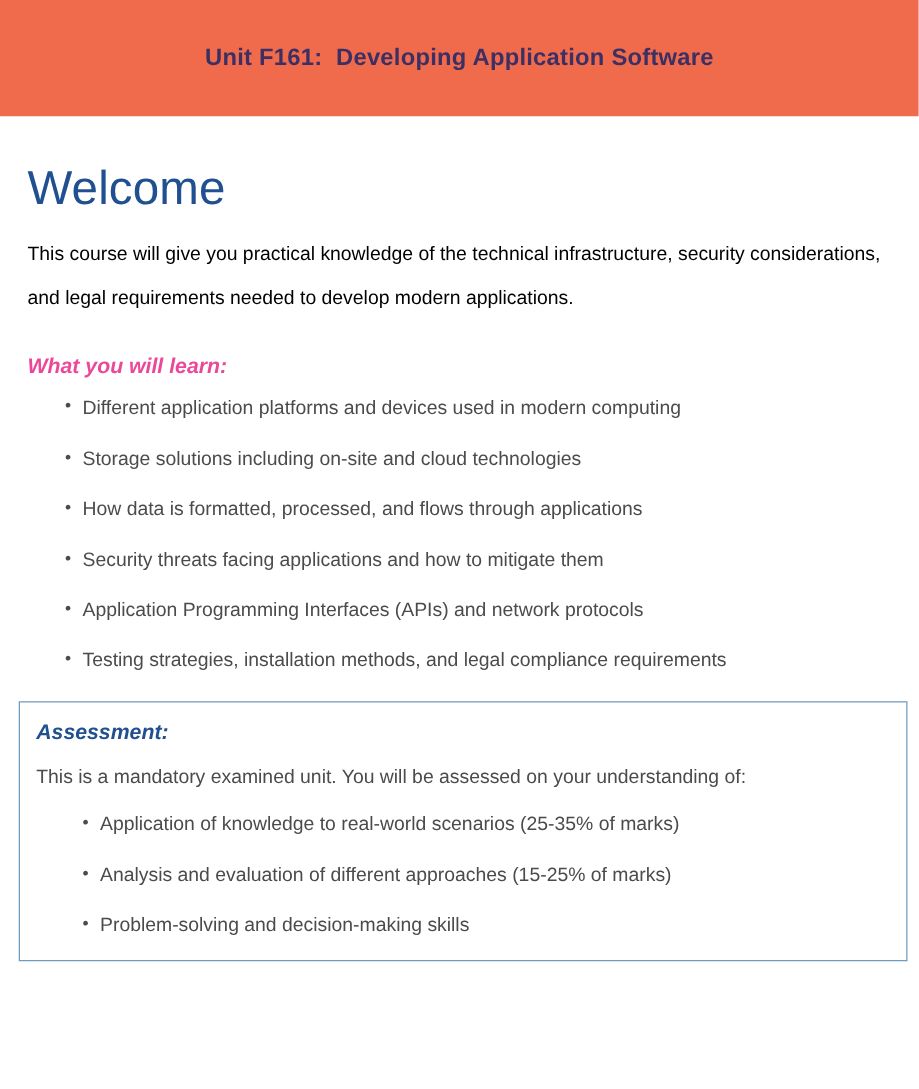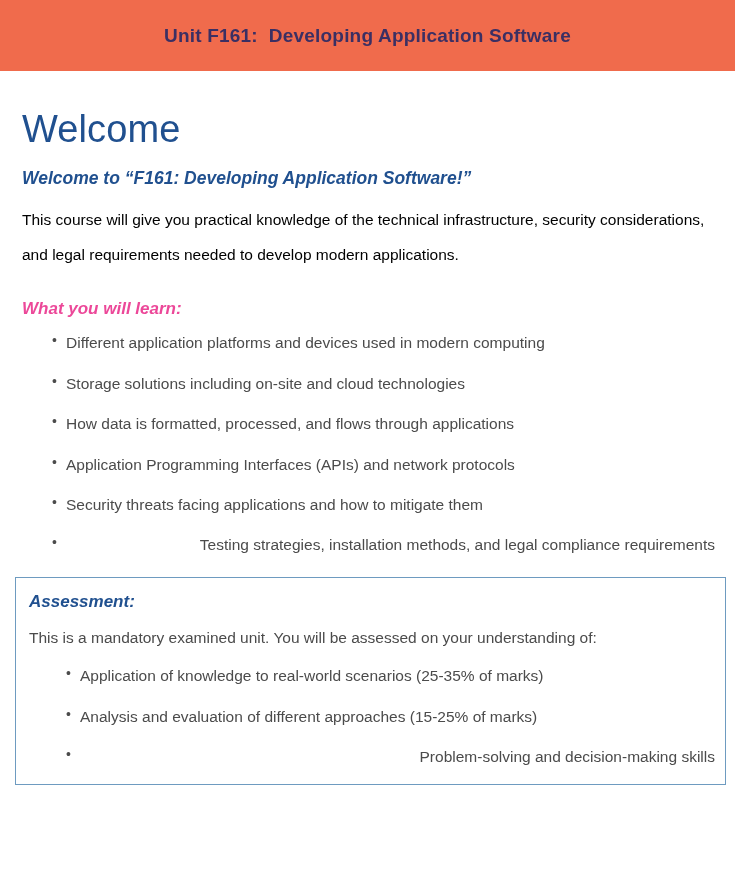--- a/index.html
+++ b/index.html
@@ -11,21 +11,21 @@
     height: 871px;
     background: #ffffff;
     font-family: "Liberation Sans", "DejaVu Sans", sans-serif;
     overflow: hidden;
     position: relative;
   }
 
   
   .banner {
     width: 735px;
-    height: 71px;
+    height: 93px;
     background: #F06B4C;
     display: flex;
     align-items: center;
     justify-content: center;
     box-sizing: border-box;
   }
   .banner-title {
     font-size: 19px;
     font-weight: bold;
     color: #3B2F63;
@@ -90,21 +90,21 @@
     padding-left: 14px;
   }
   ul.bullets li::before {
     content: "\2022";
     position: absolute;
     left: 0;
     top: -1px;
     font-size: 14px;
     color: #4B4B4B;
   }
-  ul.bullets li:last-child { margin-bottom: 0; text-align: right; }
+  ul.bullets li:last-child { margin-bottom: 0; }
 
   
   .assessment-box {
     border: 1px solid #6E9BC0;
     margin: 22px 0 0 -7px;
     width: 711px;
     box-sizing: border-box;
     padding: 14px 10px 17px 12px;
     background: #ffffff;
   }
@@ -133,32 +133,31 @@
 <body>
 
 <div class="banner">
   <div class="banner-title">Unit F161:  Developing Application Software</div>
 </div>
 
 <div class="page">
 
   <h1 class="welcome-heading">Welcome</h1>
 
-  <p class="subtitle">Welcome to “F161: Developing Application Software!”</p>
 
   <p class="intro-para">This course will give you practical knowledge of the technical infrastructure, security considerations, and legal requirements needed to develop modern applications.</p>
 
   <h2 class="section-heading">What you will learn:</h2>
 
   <ul class="bullets">
     <li>Different application platforms and devices used in modern computing</li>
     <li>Storage solutions including on-site and cloud technologies</li>
     <li>How data is formatted, processed, and flows through applications</li>
+    <li>Security threats facing applications and how to mitigate them</li>
     <li>Application Programming Interfaces (APIs) and network protocols</li>
-    <li>Security threats facing applications and how to mitigate them</li>
     <li>Testing strategies, installation methods, and legal compliance requirements</li>
   </ul>
 
   <div class="assessment-box">
     <h2 class="assessment-heading">Assessment:</h2>
     <p class="assessment-lead">This is a mandatory examined unit. You will be assessed on your understanding of:</p>
     <ul class="bullets">
       <li>Application of knowledge to real-world scenarios (25-35% of marks)</li>
       <li>Analysis and evaluation of different approaches (15-25% of marks)</li>
       <li>Problem-solving and decision-making skills</li>

